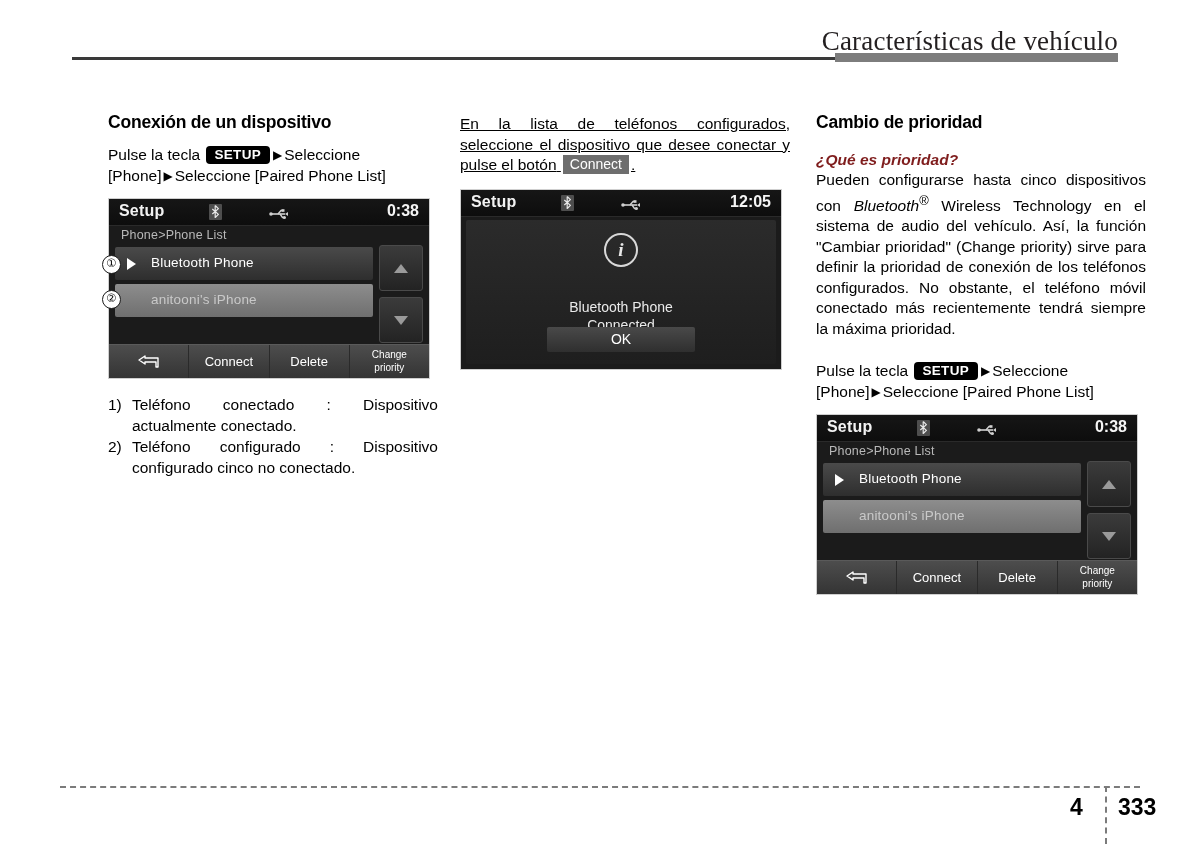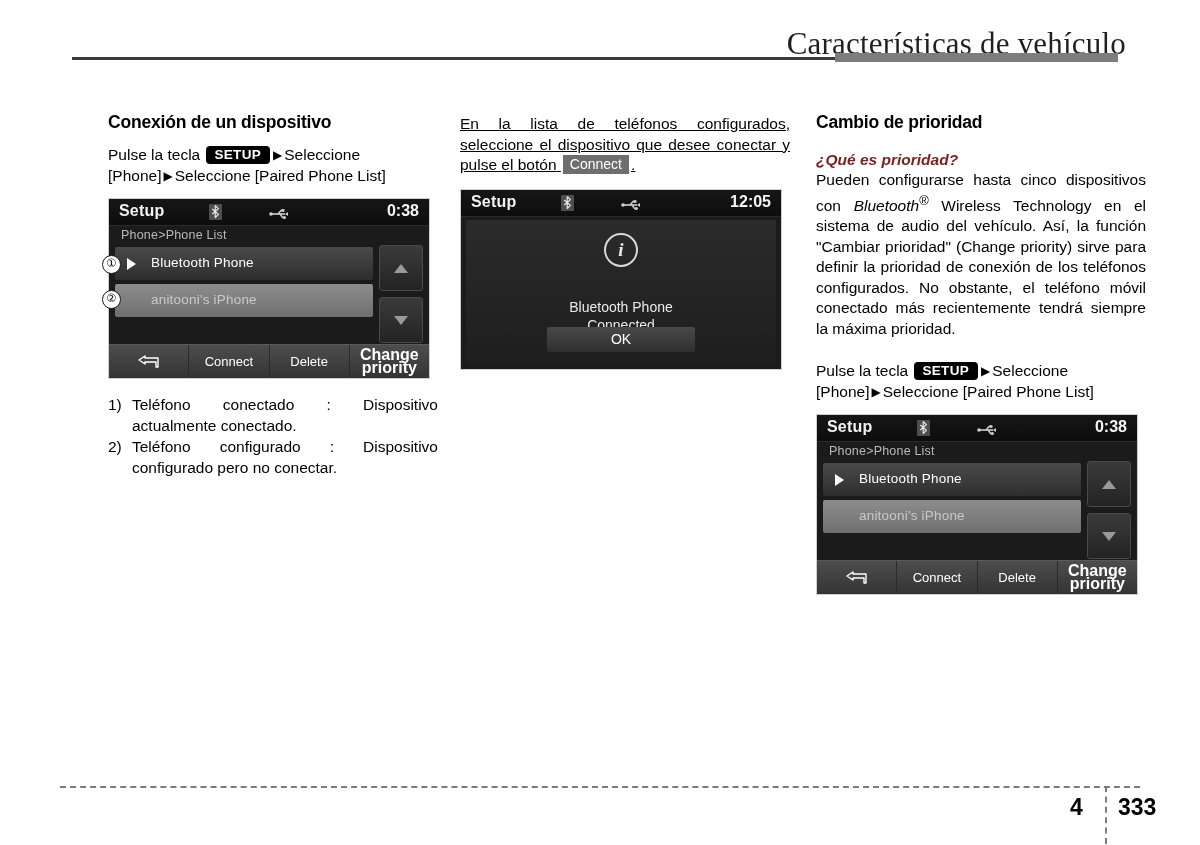--- a/index.html
+++ b/index.html
@@ -19,24 +19,24 @@
   
   .page-header {
     position: absolute;
     top: 26px;
     left: 0;
     width: 1200px;
     height: 40px;
   }
   .page-header-title {
     position: absolute;
-    right: 74px;
+    right: 82px;
     top: 0;
     font-family: "Liberation Serif", serif;
-    font-size: 31px;
+    font-size: 27px;
     color: #231f20;
     letter-spacing: 0.2px;
     white-space: nowrap;
   }
   .header-rule-thin {
     position: absolute;
     left: 72px;
     top: 57px;
     width: 764px;
     height: 3px;
@@ -293,21 +293,21 @@
     color: #ffffff;
     font-size: 13px;
     display: flex;
     align-items: center;
     justify-content: center;
     text-align: center;
     line-height: 13.5px;
     box-sizing: border-box;
   }
   .dev-btn:last-child { border-right: none; }
-  .dev-btn.two-line { font-size: 16px; line-height: 12.5px; font-weight: bold; }
+  .dev-btn.two-line { font-size: 10px; line-height: 12.5px; }
 
   .back-arrow { display: block; }
 
   
   .dev-popup-body {
     position: absolute;
     left: 5px;
     top: 30px;
     right: 5px;
     bottom: 5px;
@@ -495,21 +495,21 @@
 
   <ol class="num-list">
     <li>
       <span class="num">1)</span>
       <span>Teléfono conectado : Dispositivo</span>
       <span>actualmente conectado.</span>
     </li>
     <li>
       <span class="num">2)</span>
       <span>Teléfono configurado : Dispositivo</span>
-      <span>configurado pero no conectar.</span>
+      <span>configurado cinco no conectado.</span>
     </li>
   </ol>
 </div>
 
 <div class="col col-mid">
   <p class="body-text jflush" style="margin-top:2px;">
     <span>En la lista de teléfonos configurados, seleccione el dispositivo que desee conectar y pulse el botón</span>
     <span class="connect-badge">Connect</span><span>.</span>
   </p>
 

